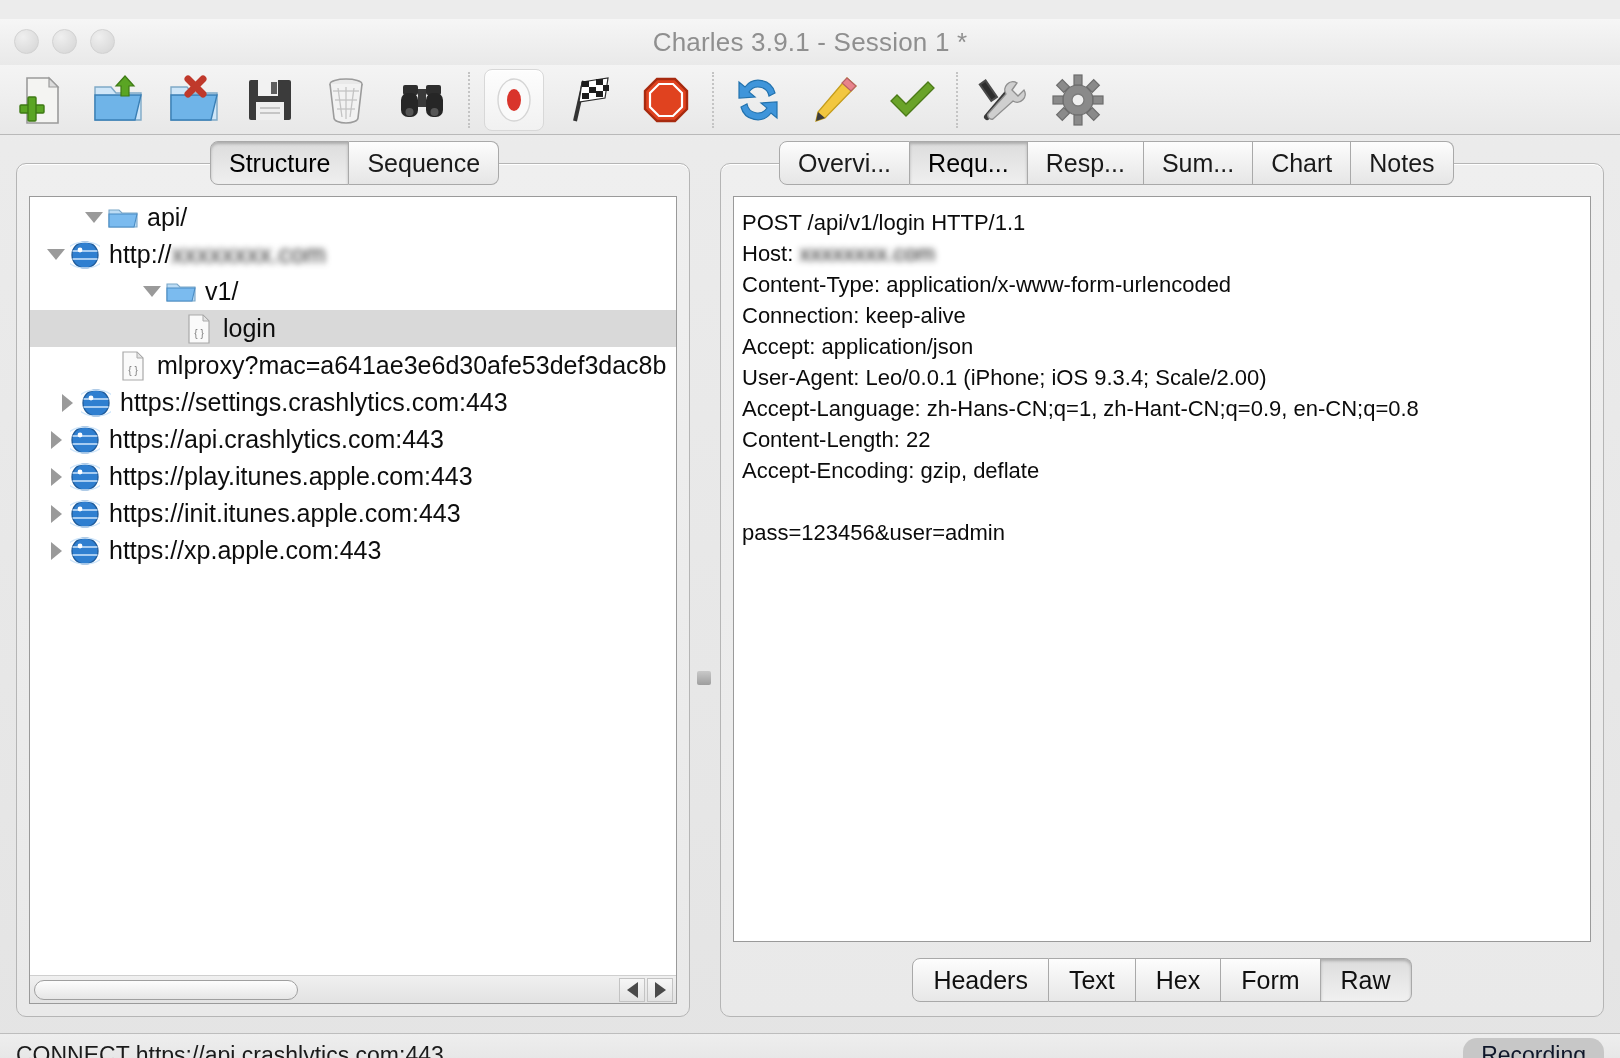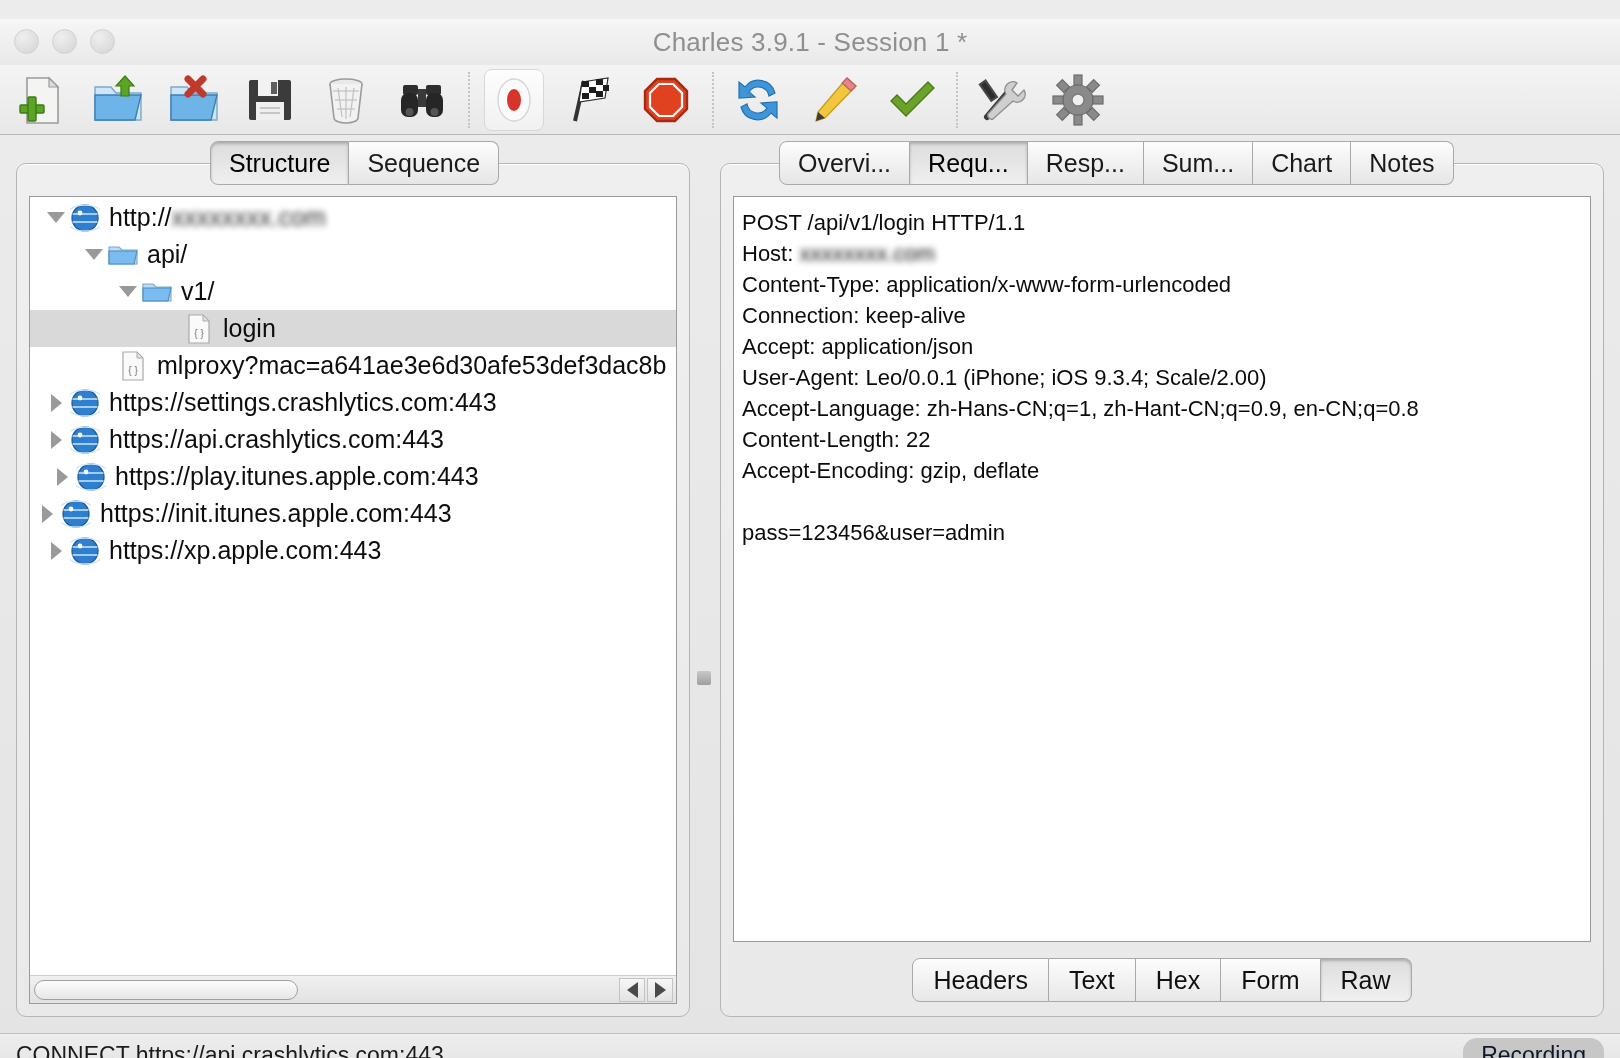--- a/index.html
+++ b/index.html
@@ -439,51 +439,51 @@
         <div class="tab">
           <span>Sequence</span>
         </div>
       </div>
 
       <div class="groupbox">
         <div class="inner-white">
 
           <div class="tree">
 
+            <div class="trow" style="padding-left:52px">
+              <div class="twist">
+                  <span class="tri-down"></span>
+                </div>
+              <div class="ticon">
+                <svg width="30" height="24" viewBox="0 0 30 24">
+                    <path d="M1 4 h10 l3 3 h15 v14 h-28 z" fill="#bcdcf5" stroke="#7ba7c8" stroke-width="1.1"></path>
+                    <path d="M1 8 h28 l-3 13 h-25 z" fill="#7bbbef" stroke="#4a8cc4" stroke-width="1.1"></path>
+                  </svg>
+              </div>
+              <div class="tlabel">api/</div>
+            </div>
+
             <div class="trow" style="padding-left:14px">
               <div class="twist">
                   <span class="tri-down"></span>
                 </div>
               <div class="ticon">
                 <svg width="30" height="30" viewBox="0 0 30 30">
                     <circle cx="15" cy="15" r="13" fill="#2f7fd0" stroke="#1e5a99" stroke-width="1.3"></circle>
                     <path d="M15 2 a20 13 0 0 0 0 26 a20 13 0 0 0 0 -26" fill="none" stroke="#cfe6fb" stroke-width="1.3"></path>
                     <path d="M2.5 11 h25 M2.5 19 h25" stroke="#cfe6fb" stroke-width="1.3"></path>
                     <circle cx="10" cy="10" r="2.4" fill="#fff"></circle>
                   </svg>
               </div>
               <div class="tlabel">
                 <span>http://</span><span class="blurred">xxxxxxxx.com</span>
               </div>
             </div>
 
-            <div class="trow" style="padding-left:52px">
-              <div class="twist">
-                  <span class="tri-down"></span>
-                </div>
-              <div class="ticon">
-                <svg width="30" height="24" viewBox="0 0 30 24">
-                    <path d="M1 4 h10 l3 3 h15 v14 h-28 z" fill="#bcdcf5" stroke="#7ba7c8" stroke-width="1.1"></path>
-                    <path d="M1 8 h28 l-3 13 h-25 z" fill="#7bbbef" stroke="#4a8cc4" stroke-width="1.1"></path>
-                  </svg>
-              </div>
-              <div class="tlabel">api/</div>
-            </div>
-
-            <div class="trow" style="padding-left:86px">
+            <div class="trow" style="padding-left:110px">
               <div class="twist">
                   <span class="tri-down"></span>
                 </div>
               <div class="ticon">
                 <svg width="30" height="24" viewBox="0 0 30 24">
                     <path d="M1 4 h10 l3 3 h15 v14 h-28 z" fill="#bcdcf5" stroke="#7ba7c8" stroke-width="1.1"></path>
                     <path d="M1 8 h28 l-3 13 h-25 z" fill="#7bbbef" stroke="#4a8cc4" stroke-width="1.1"></path>
                   </svg>
               </div>
               <div class="tlabel">v1/</div>
@@ -504,21 +504,21 @@
               <div class="ticon">
                 <svg width="26" height="30" viewBox="0 0 26 30">
                     <path d="M3 1 h14 l6 6 v22 h-20 z" fill="#fafafa" stroke="#a9a9a9" stroke-width="1.2"></path>
                     <path d="M17 1 l6 6 h-6 z" fill="#e3e3e3" stroke="#a9a9a9" stroke-width="1"></path>
                     <text x="13" y="23" font-size="10" text-anchor="middle" fill="#7a7a7a" font-family="Liberation Sans">{ }</text>
                   </svg>
               </div>
               <div class="tlabel">mlproxy?mac=a641ae3e6d30afe53def3dac8b</div>
             </div>
 
-            <div class="trow" style="padding-left:14px">
+            <div class="trow" style="padding-left:25px">
               <div class="twist">
                   <span class="tri-right"></span>
                 </div>
               <div class="ticon">
                 <svg width="30" height="30" viewBox="0 0 30 30">
                     <circle cx="15" cy="15" r="13" fill="#2f7fd0" stroke="#1e5a99" stroke-width="1.3"></circle>
                     <path d="M15 2 a20 13 0 0 0 0 26 a20 13 0 0 0 0 -26" fill="none" stroke="#cfe6fb" stroke-width="1.3"></path>
                     <path d="M2.5 11 h25 M2.5 19 h25" stroke="#cfe6fb" stroke-width="1.3"></path>
                     <circle cx="10" cy="10" r="2.4" fill="#fff"></circle>
                   </svg>
@@ -534,36 +534,36 @@
                 <svg width="30" height="30" viewBox="0 0 30 30">
                     <circle cx="15" cy="15" r="13" fill="#2f7fd0" stroke="#1e5a99" stroke-width="1.3"></circle>
                     <path d="M15 2 a20 13 0 0 0 0 26 a20 13 0 0 0 0 -26" fill="none" stroke="#cfe6fb" stroke-width="1.3"></path>
                     <path d="M2.5 11 h25 M2.5 19 h25" stroke="#cfe6fb" stroke-width="1.3"></path>
                     <circle cx="10" cy="10" r="2.4" fill="#fff"></circle>
                   </svg>
               </div>
               <div class="tlabel">https://api.crashlytics.com:443</div>
             </div>
 
-            <div class="trow" style="padding-left:20px">
+            <div class="trow" style="padding-left:14px">
               <div class="twist">
                   <span class="tri-right"></span>
                 </div>
               <div class="ticon">
                 <svg width="30" height="30" viewBox="0 0 30 30">
                     <circle cx="15" cy="15" r="13" fill="#2f7fd0" stroke="#1e5a99" stroke-width="1.3"></circle>
                     <path d="M15 2 a20 13 0 0 0 0 26 a20 13 0 0 0 0 -26" fill="none" stroke="#cfe6fb" stroke-width="1.3"></path>
                     <path d="M2.5 11 h25 M2.5 19 h25" stroke="#cfe6fb" stroke-width="1.3"></path>
                     <circle cx="10" cy="10" r="2.4" fill="#fff"></circle>
                   </svg>
               </div>
               <div class="tlabel">https://play.itunes.apple.com:443</div>
             </div>
 
-            <div class="trow" style="padding-left:5px">
+            <div class="trow" style="padding-left:14px">
               <div class="twist">
                   <span class="tri-right"></span>
                 </div>
               <div class="ticon">
                 <svg width="30" height="30" viewBox="0 0 30 30">
                     <circle cx="15" cy="15" r="13" fill="#2f7fd0" stroke="#1e5a99" stroke-width="1.3"></circle>
                     <path d="M15 2 a20 13 0 0 0 0 26 a20 13 0 0 0 0 -26" fill="none" stroke="#cfe6fb" stroke-width="1.3"></path>
                     <path d="M2.5 11 h25 M2.5 19 h25" stroke="#cfe6fb" stroke-width="1.3"></path>
                     <circle cx="10" cy="10" r="2.4" fill="#fff"></circle>
                   </svg>

